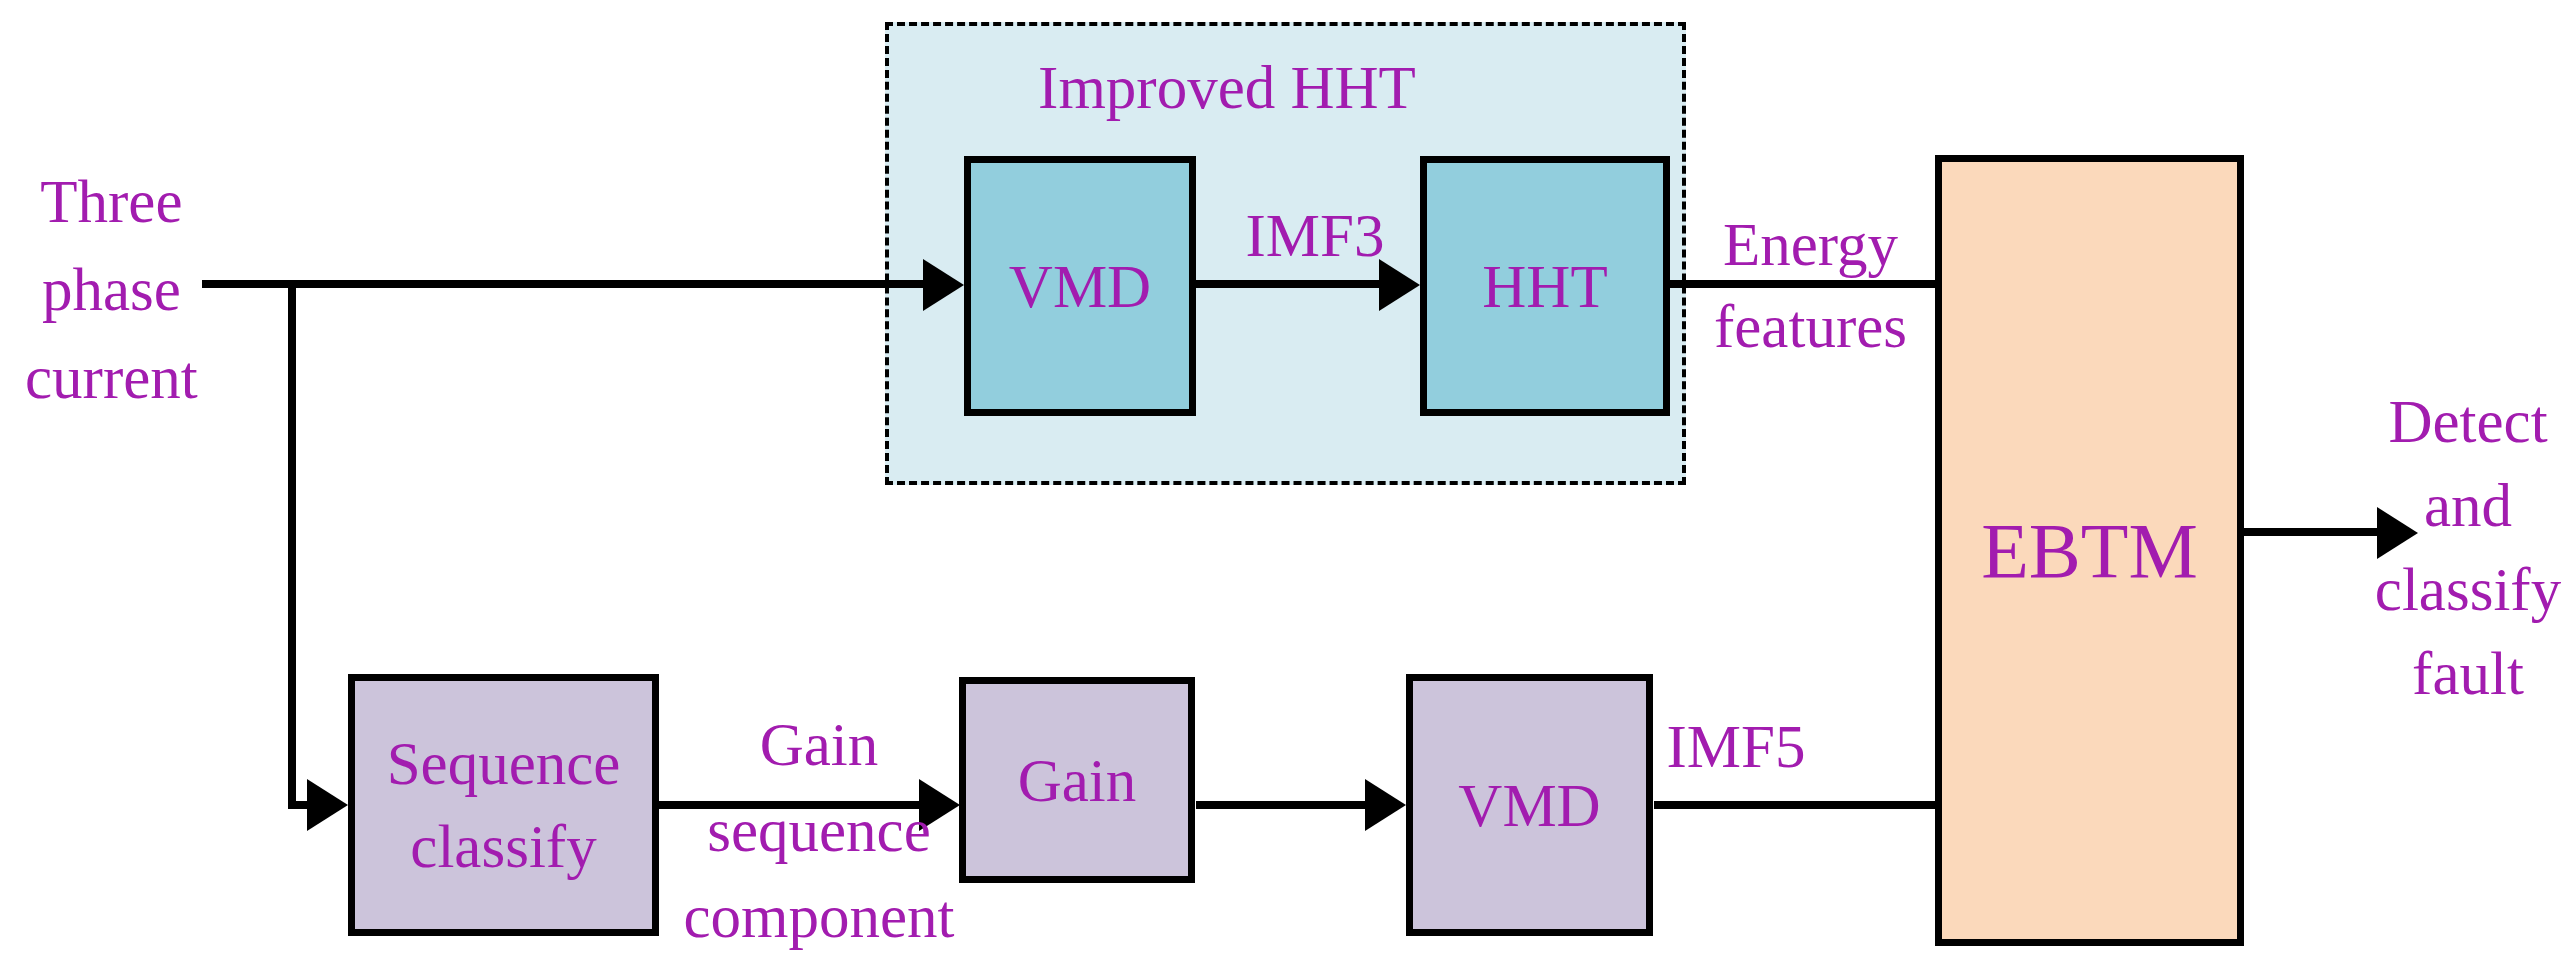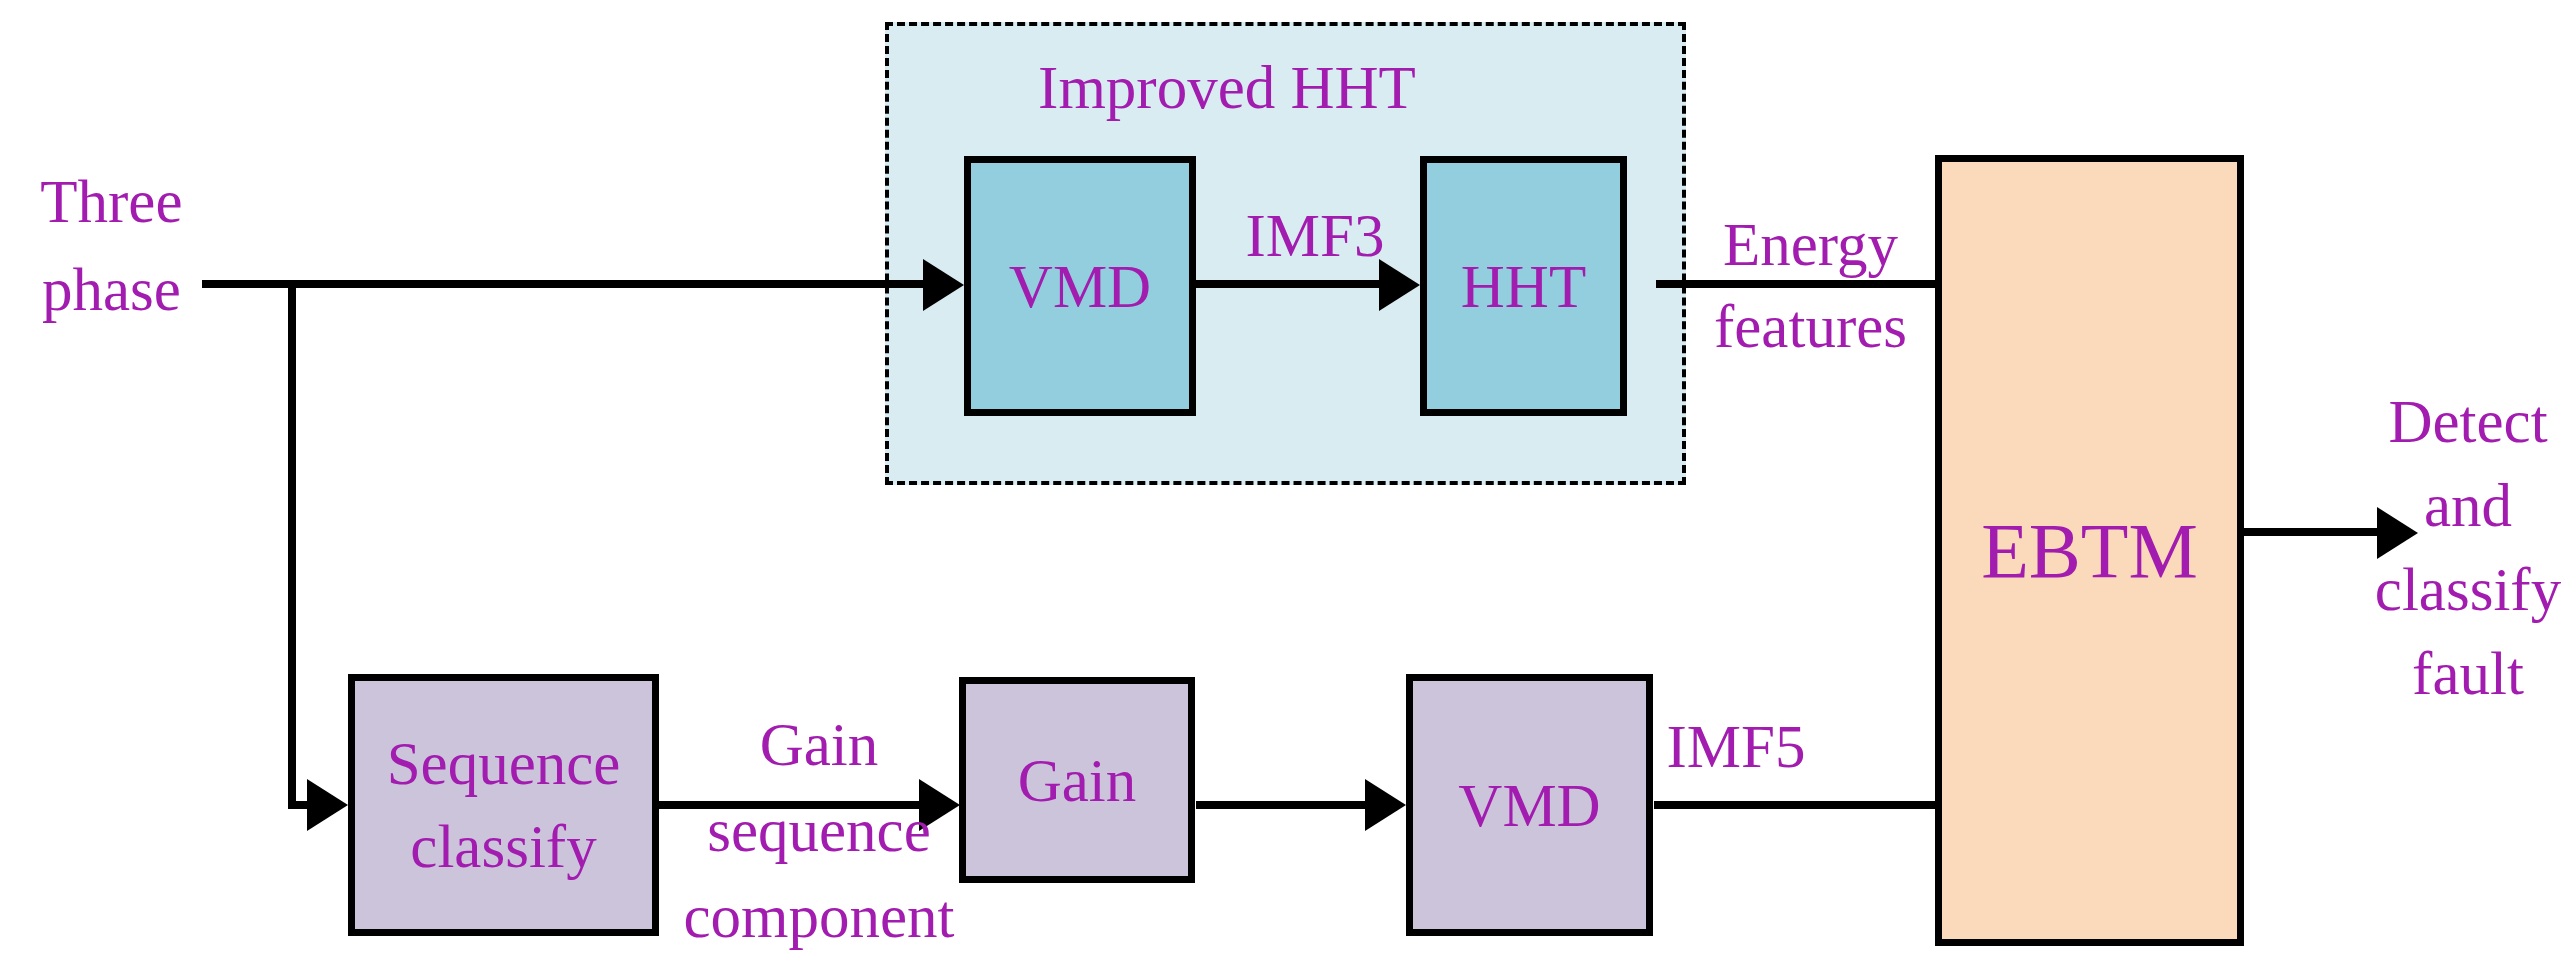--- a/index.html
+++ b/index.html
@@ -71,21 +71,21 @@
 
   <div class="hline" style="left:1654px;top:801px;width:281px;height:8.3px;"></div>
 
   <div class="hline" style="left:2243px;top:528px;width:137px;height:8.3px;"></div>
   <div class="arrow-right" style="left:2377px;top:507px;"></div>
 
   <div class="box" style="left: 964px; top: 156px; width: 232px; height: 260px; background-color: rgb(146, 206, 221);">
     <span>VMD</span>
   </div>
 
-  <div class="box" style="left: 1420px; top: 156px; width: 207px; height: 260px; background-color: rgb(146, 206, 221);">
+  <div class="box" style="left: 1420px; top: 156px; width: 250px; height: 260px; background-color: rgb(146, 206, 221);">
     <span>HHT</span>
   </div>
 
   <div class="box" style="left: 1935px; top: 155px; width: 309px; height: 791px; background-color: rgb(251, 217, 187); text-align: right;">
     <span class="ebtm-text">EBTM</span>
   </div>
 
   <div class="box" style="left: 348px; top: 674px; width: 311px; height: 262px; background-color: rgb(204, 196, 219);">
     <span>Sequence</span>
     <span>classify</span>
@@ -95,20 +95,21 @@
     <span>Gain</span>
   </div>
 
   <div class="box" style="left: 1406px; top: 674px; width: 247px; height: 262px; background-color: rgb(204, 196, 219);">
     <span>VMD</span>
   </div>
 
   <div class="lbl" style="left:7.4px;top:158px;width:208px;">
     <span>Three</span>
     <span>phase</span>
+    <span>current</span>
   </div>
 
   <div class="lbl" style="left:1199px;top:195px;width:232px;line-height:65px;margin-top:8px;">IMF3</div>
 
   <div class="lbl" style="left:1676px;top:204px;width:269px;line-height:82px;">
     <span>Energy</span>
     <span>features</span>
   </div>
 
   <div class="lbl" style="left:680px;top:702px;width:278px;line-height:86px;">

